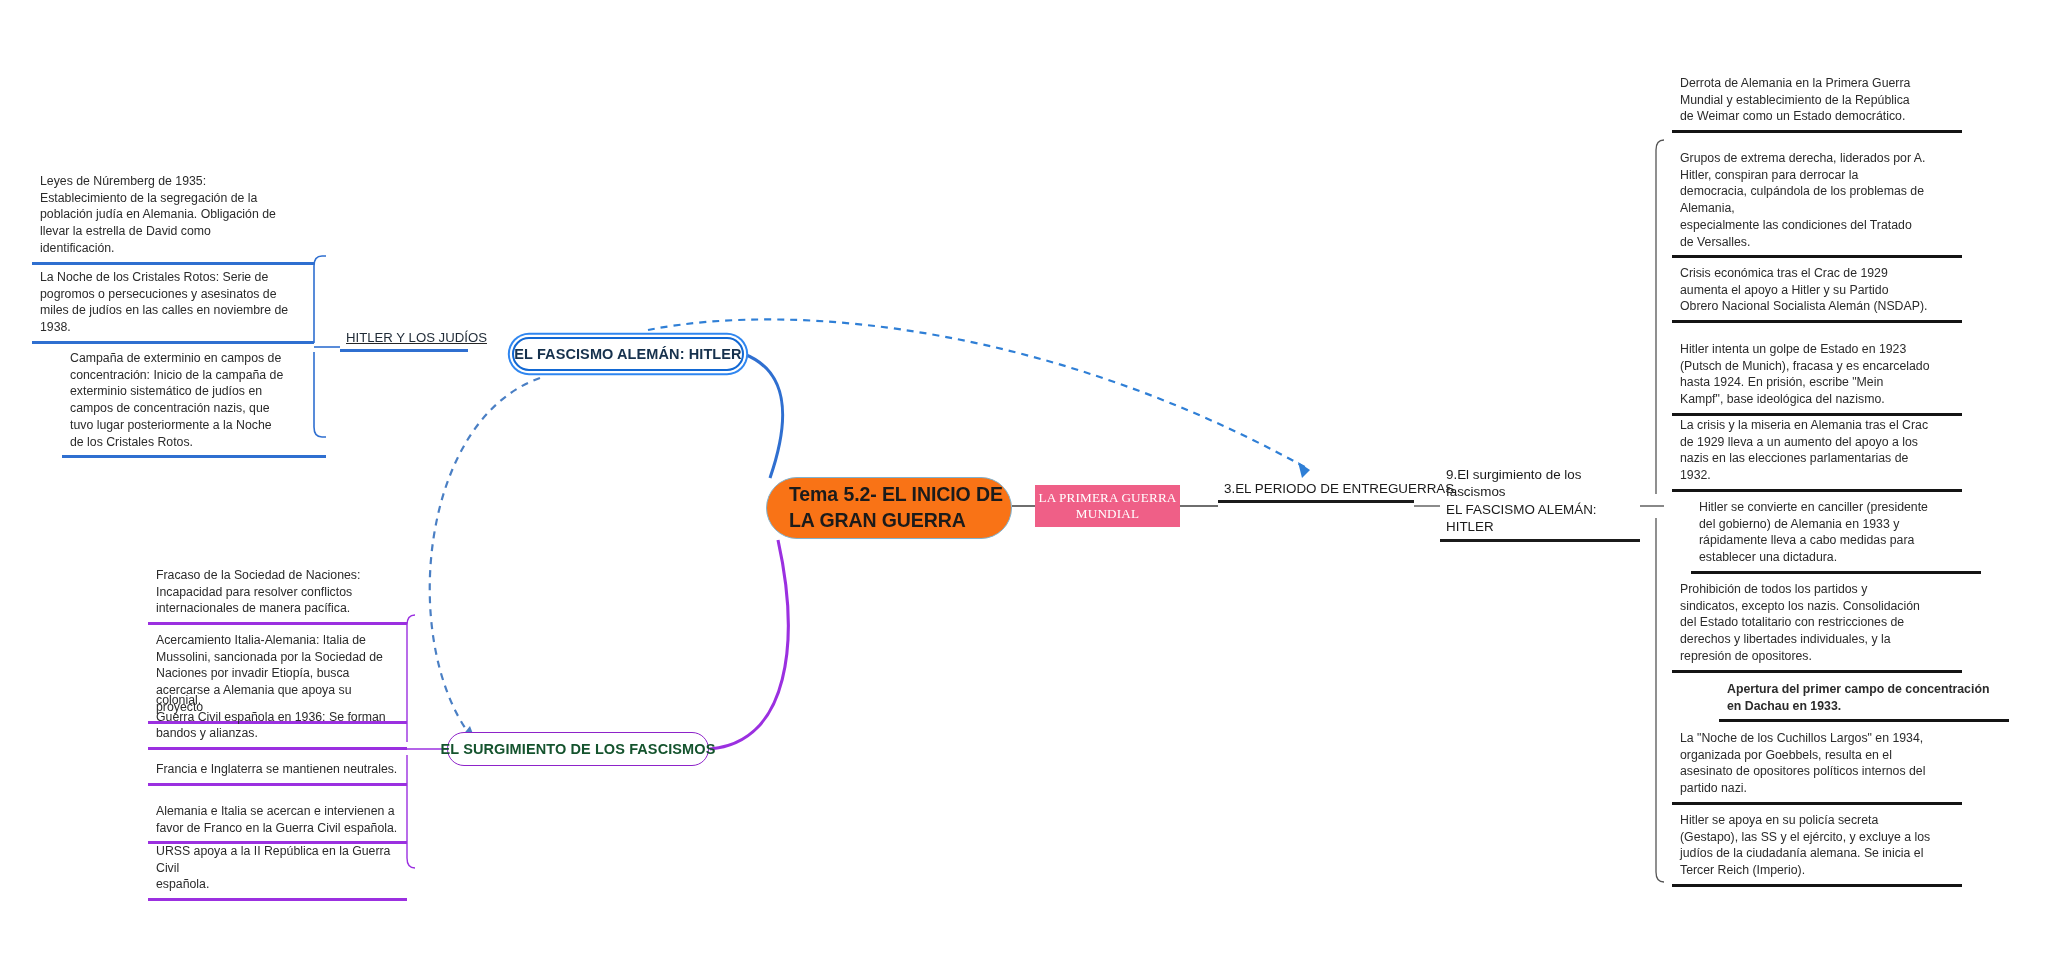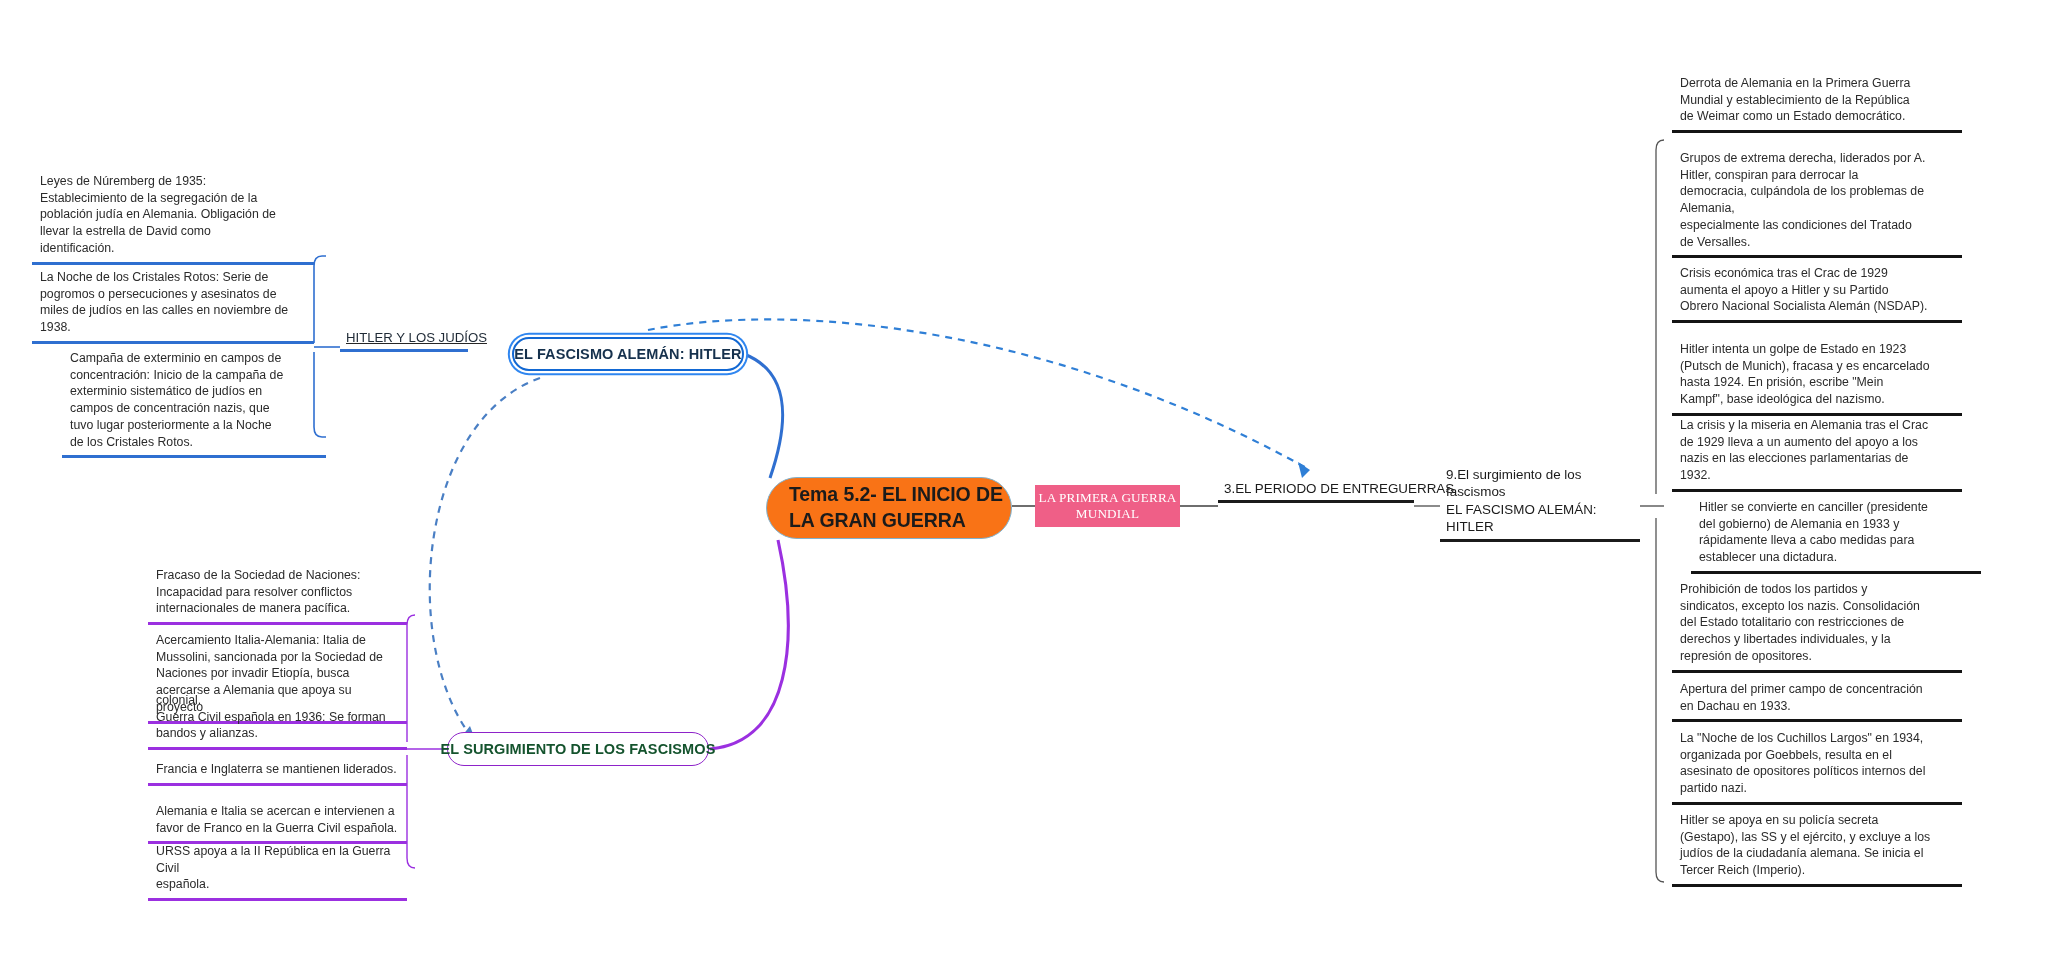--- a/index.html
+++ b/index.html
@@ -213,21 +213,21 @@
 acercarse a Alemania que apoya su proyecto</span>
   </div>
 
   <div class="detail purple" style="left:148px; top:692px; width:259px; padding-top:0;">
     <span class="t">colonial.
 Guerra Civil española en 1936: Se forman
 bandos y alianzas.</span>
   </div>
 
   <div class="detail purple" style="left:148px; top:756px; width:259px;">
-    <span class="t"> Francia e Inglaterra se mantienen liderados.</span>
+    <span class="t"> Francia e Inglaterra se mantienen neutrales.</span>
   </div>
 
   <div class="detail purple" style="left:148px; top:798px; width:259px;">
     <span class="t">Alemania e Italia se acercan e intervienen a
 favor de Franco en la Guerra Civil española.</span>
   </div>
 
   <div class="detail purple" style="left:148px; top:838px; width:259px;">
     <span class="t"> URSS apoya a la II República en la Guerra Civil
 española.</span>
@@ -276,21 +276,21 @@
   </div>
 
   <div class="detail dark" style="left:1672px; top:576px; width:290px;">
     <span class="t">Prohibición de todos los partidos y
 sindicatos, excepto los nazis. Consolidación
 del Estado totalitario con restricciones de
 derechos y libertades individuales, y la
 represión de opositores.</span>
   </div>
 
-  <div class="detail dark" style="left:1672px; top:676px; width:290px;">
+  <div class="detail dark" style="left:1719px; top:676px; width:290px;font-weight:bold;">
     <span class="t">Apertura del primer campo de concentración
 en Dachau en 1933.</span>
   </div>
 
   <div class="detail dark" style="left:1672px; top:725px; width:290px;">
     <span class="t">La "Noche de los Cuchillos Largos" en 1934,
 organizada por Goebbels, resulta en el
 asesinato de opositores políticos internos del
 partido nazi.</span>
   </div>

